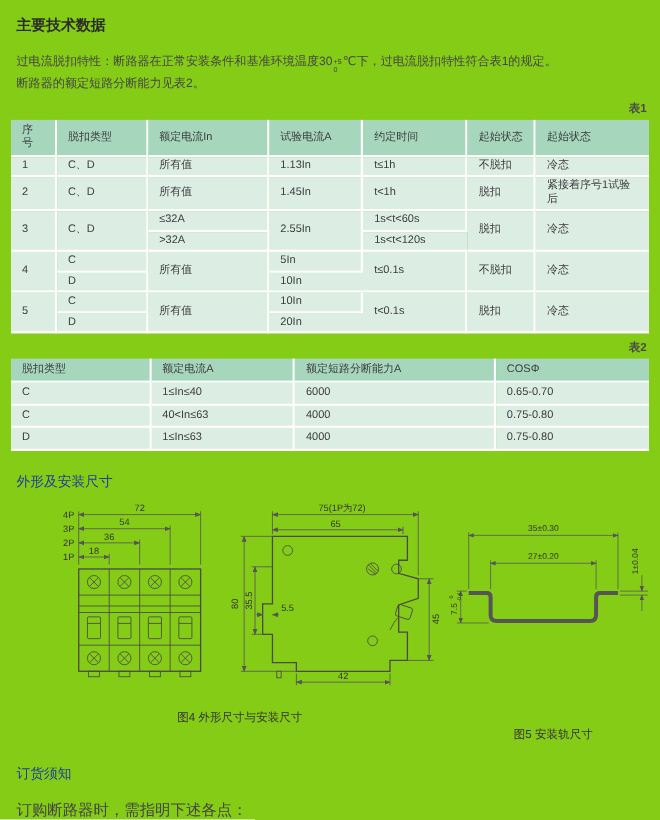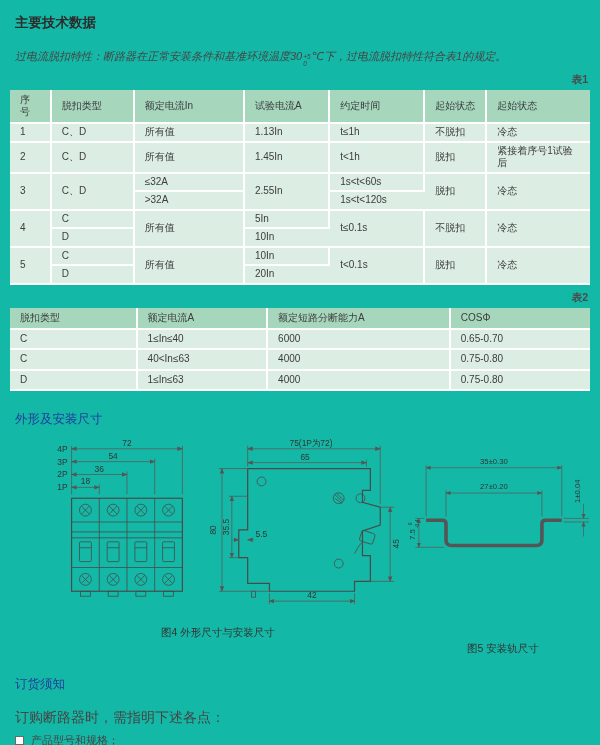--- a/index.html
+++ b/index.html
@@ -1,21 +1,21 @@
 <!DOCTYPE html>
 <html><head>
 <meta charset="utf-8">
 <style>
   * { box-sizing: border-box; }
   html,body { margin:0; padding:0; background:#ffffff; }
   body { font-family:"Liberation Sans","DejaVu Sans",sans-serif; color:#3c3c3c; }
-  .page { width:600px; height:745px; padding:10px 10px 22px 10px; overflow:hidden; background:#14b8a6; }
+  .page { width:600px; height:745px; padding:10px 10px 22px 10px; overflow:hidden; background:#84cc16; }
 
   .title { font-size:13.5px; font-weight:bold; color:#2b2b2b; margin:4px 5px 15px 5px; }
-  .para { font-size:11px; color:#454545; line-height:1.7; margin:0 5px;font-style:italic; }
+  .para { font-size:11px; color:#454545; line-height:1.7; margin:0 5px; }
   .supsub { display:inline-flex; flex-direction:column; align-items:flex-start;
             font-size:6.5px; line-height:6.5px; vertical-align:1px; margin:0 1px; color:#454545; }
 
   .tbl-label { text-align:right; font-size:10.5px; color:#4a4a4a; margin:6px 2px 3px 0;font-weight:bold; }
 
   table { width:100%; border-collapse:separate; border-spacing:0; font-size:10px; color:#3c3c3c; }
   th { background:#a6d7bd; font-weight:normal; text-align:left; padding:4px 10px; line-height:12px; }
   td { background:#dcede3; padding:2px 10px; line-height:12.5px; }
   th, td { border-right:2px solid #fff; border-bottom:2px solid #fff; vertical-align:middle; }
   th:last-child, td:last-child { border-right:none; }
@@ -46,20 +46,21 @@
 
 <div class="page">
 
   <div class="title">主要技术数据</div>
 
   <div class="para">
     <span>过电流脱扣特性：断路器在正常安装条件和基准环境温度30</span><span class="supsub">
         <span>+5</span>
         <span>0</span>
       </span><span>℃下，过电流脱扣特性符合表1的规定。</span><br>
+    <span>断路器的额定短路分断能力见表2。</span>
   </div>
 
   <div class="tbl-label">表1</div>
 
   <table class="t1">
     <colgroup>
       <col style="width:7.2%">
         <col style="width:14.3%">
         <col style="width:19%">
         <col style="width:14.7%">

